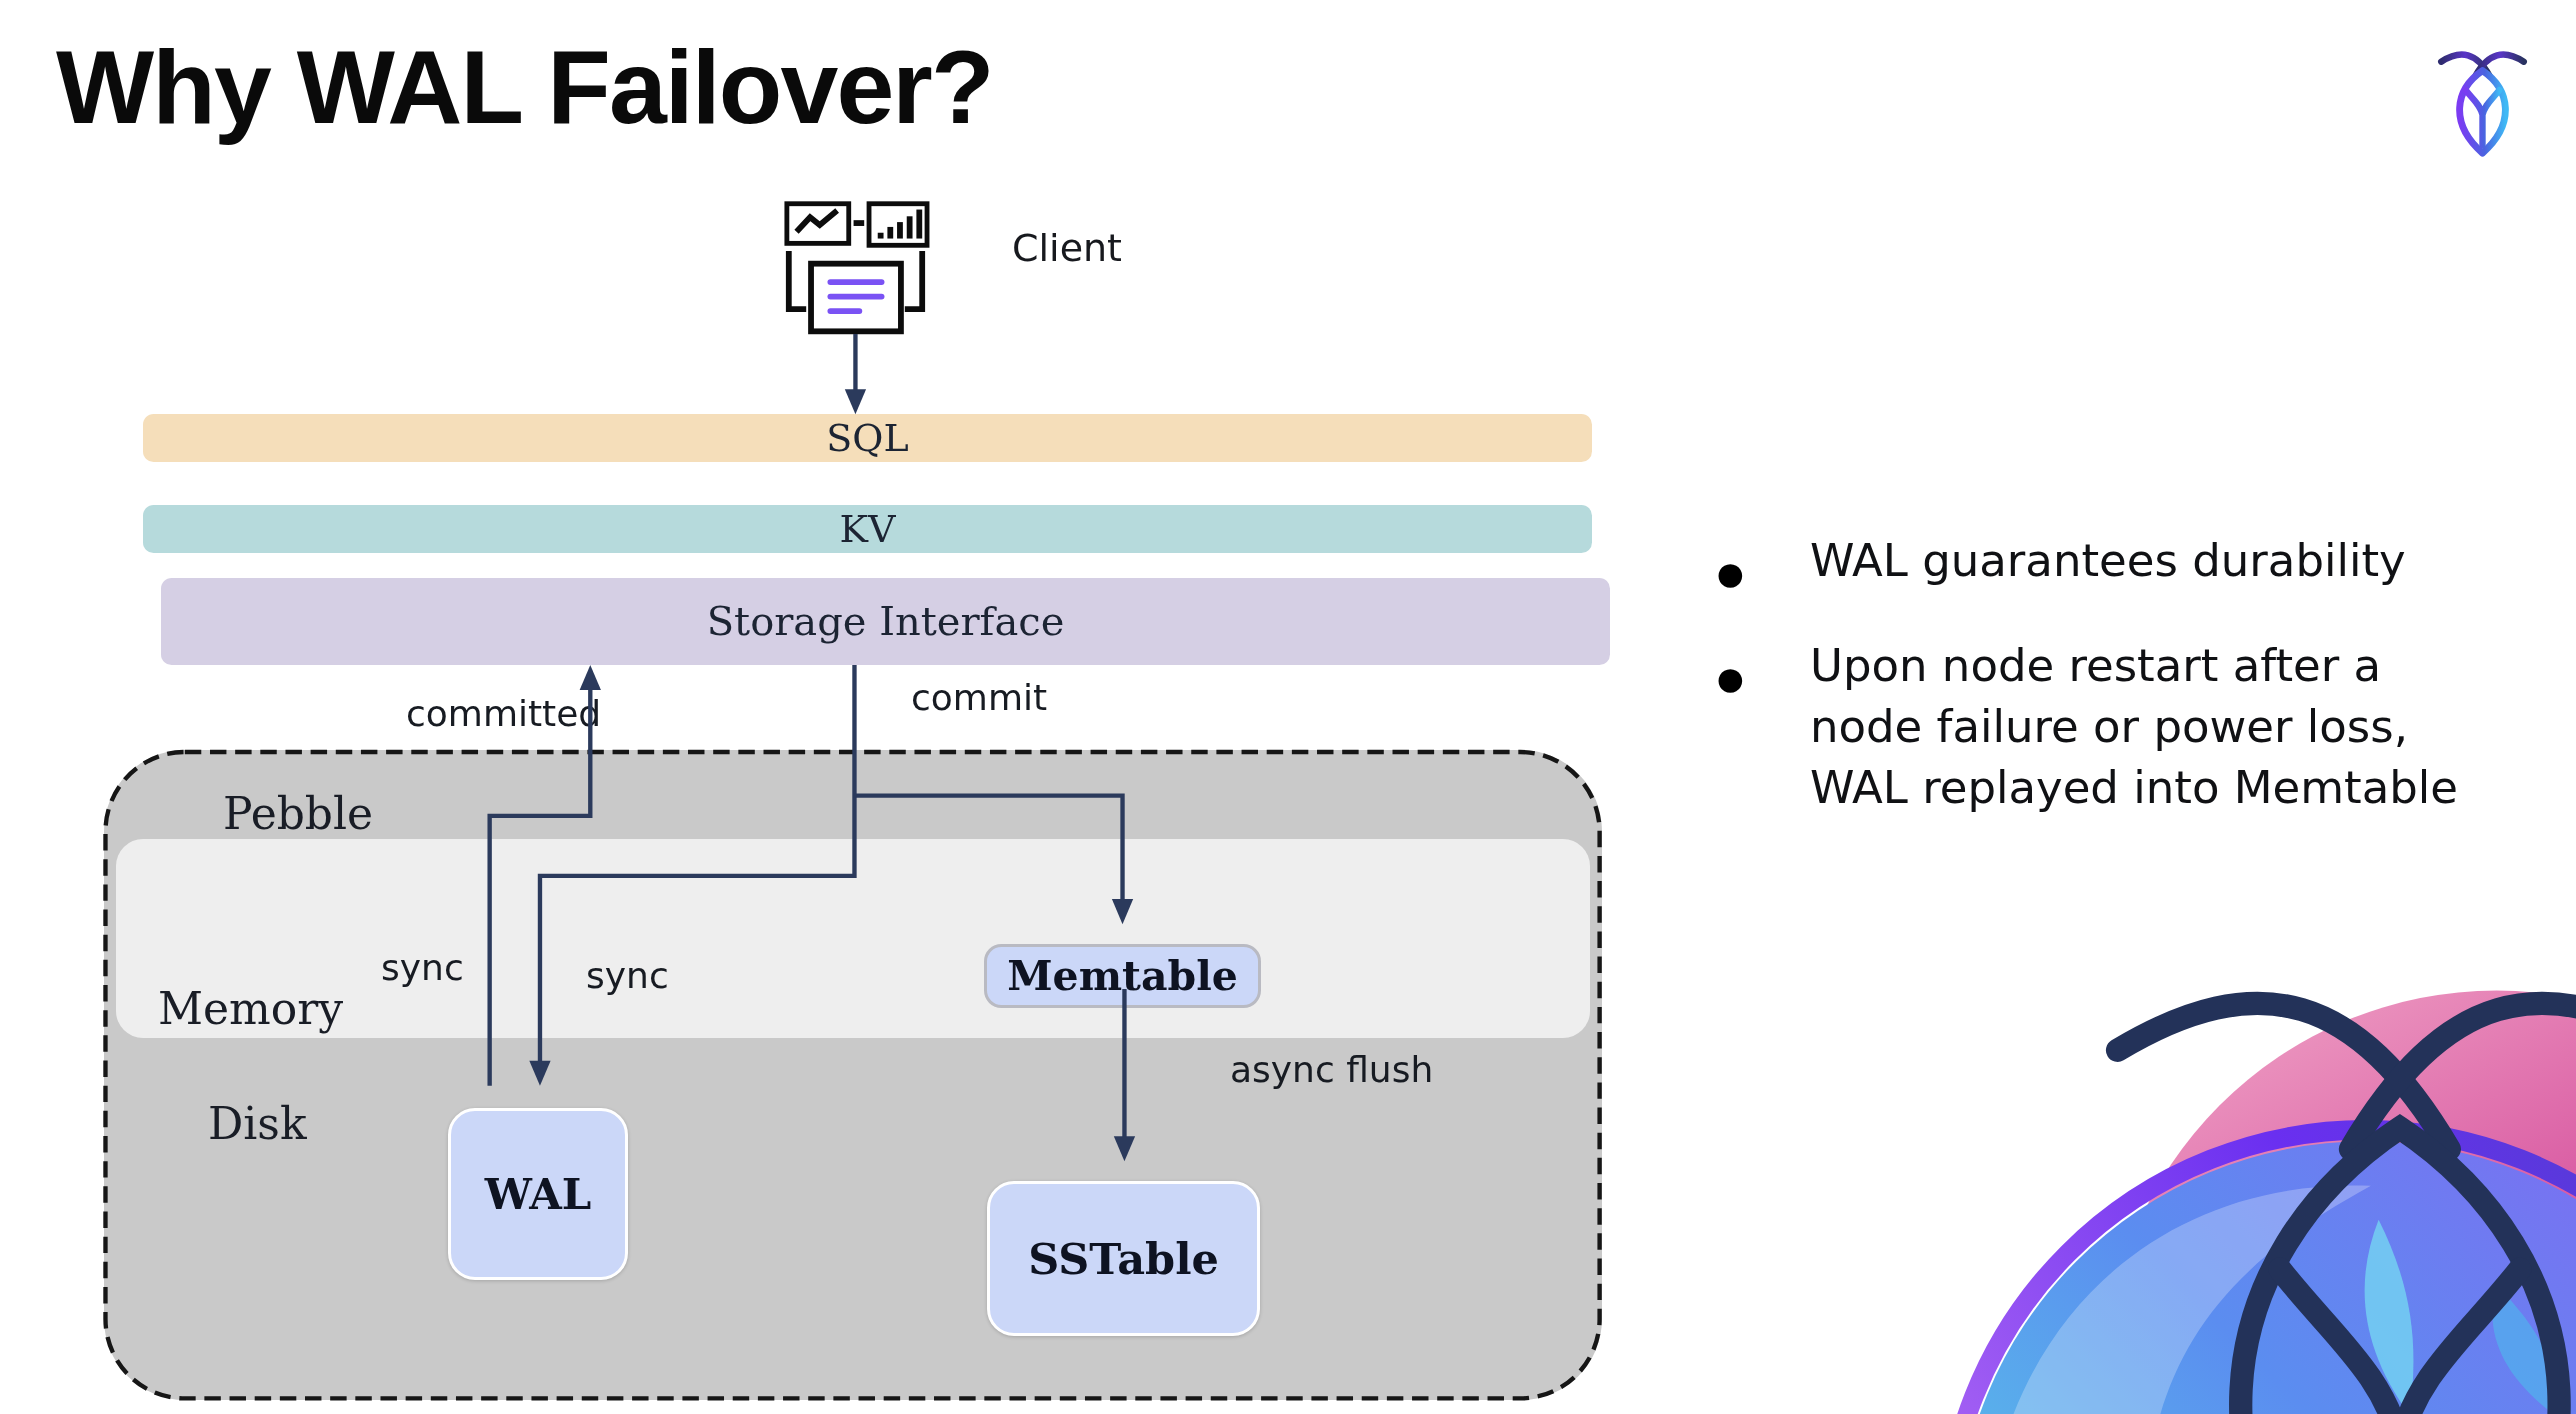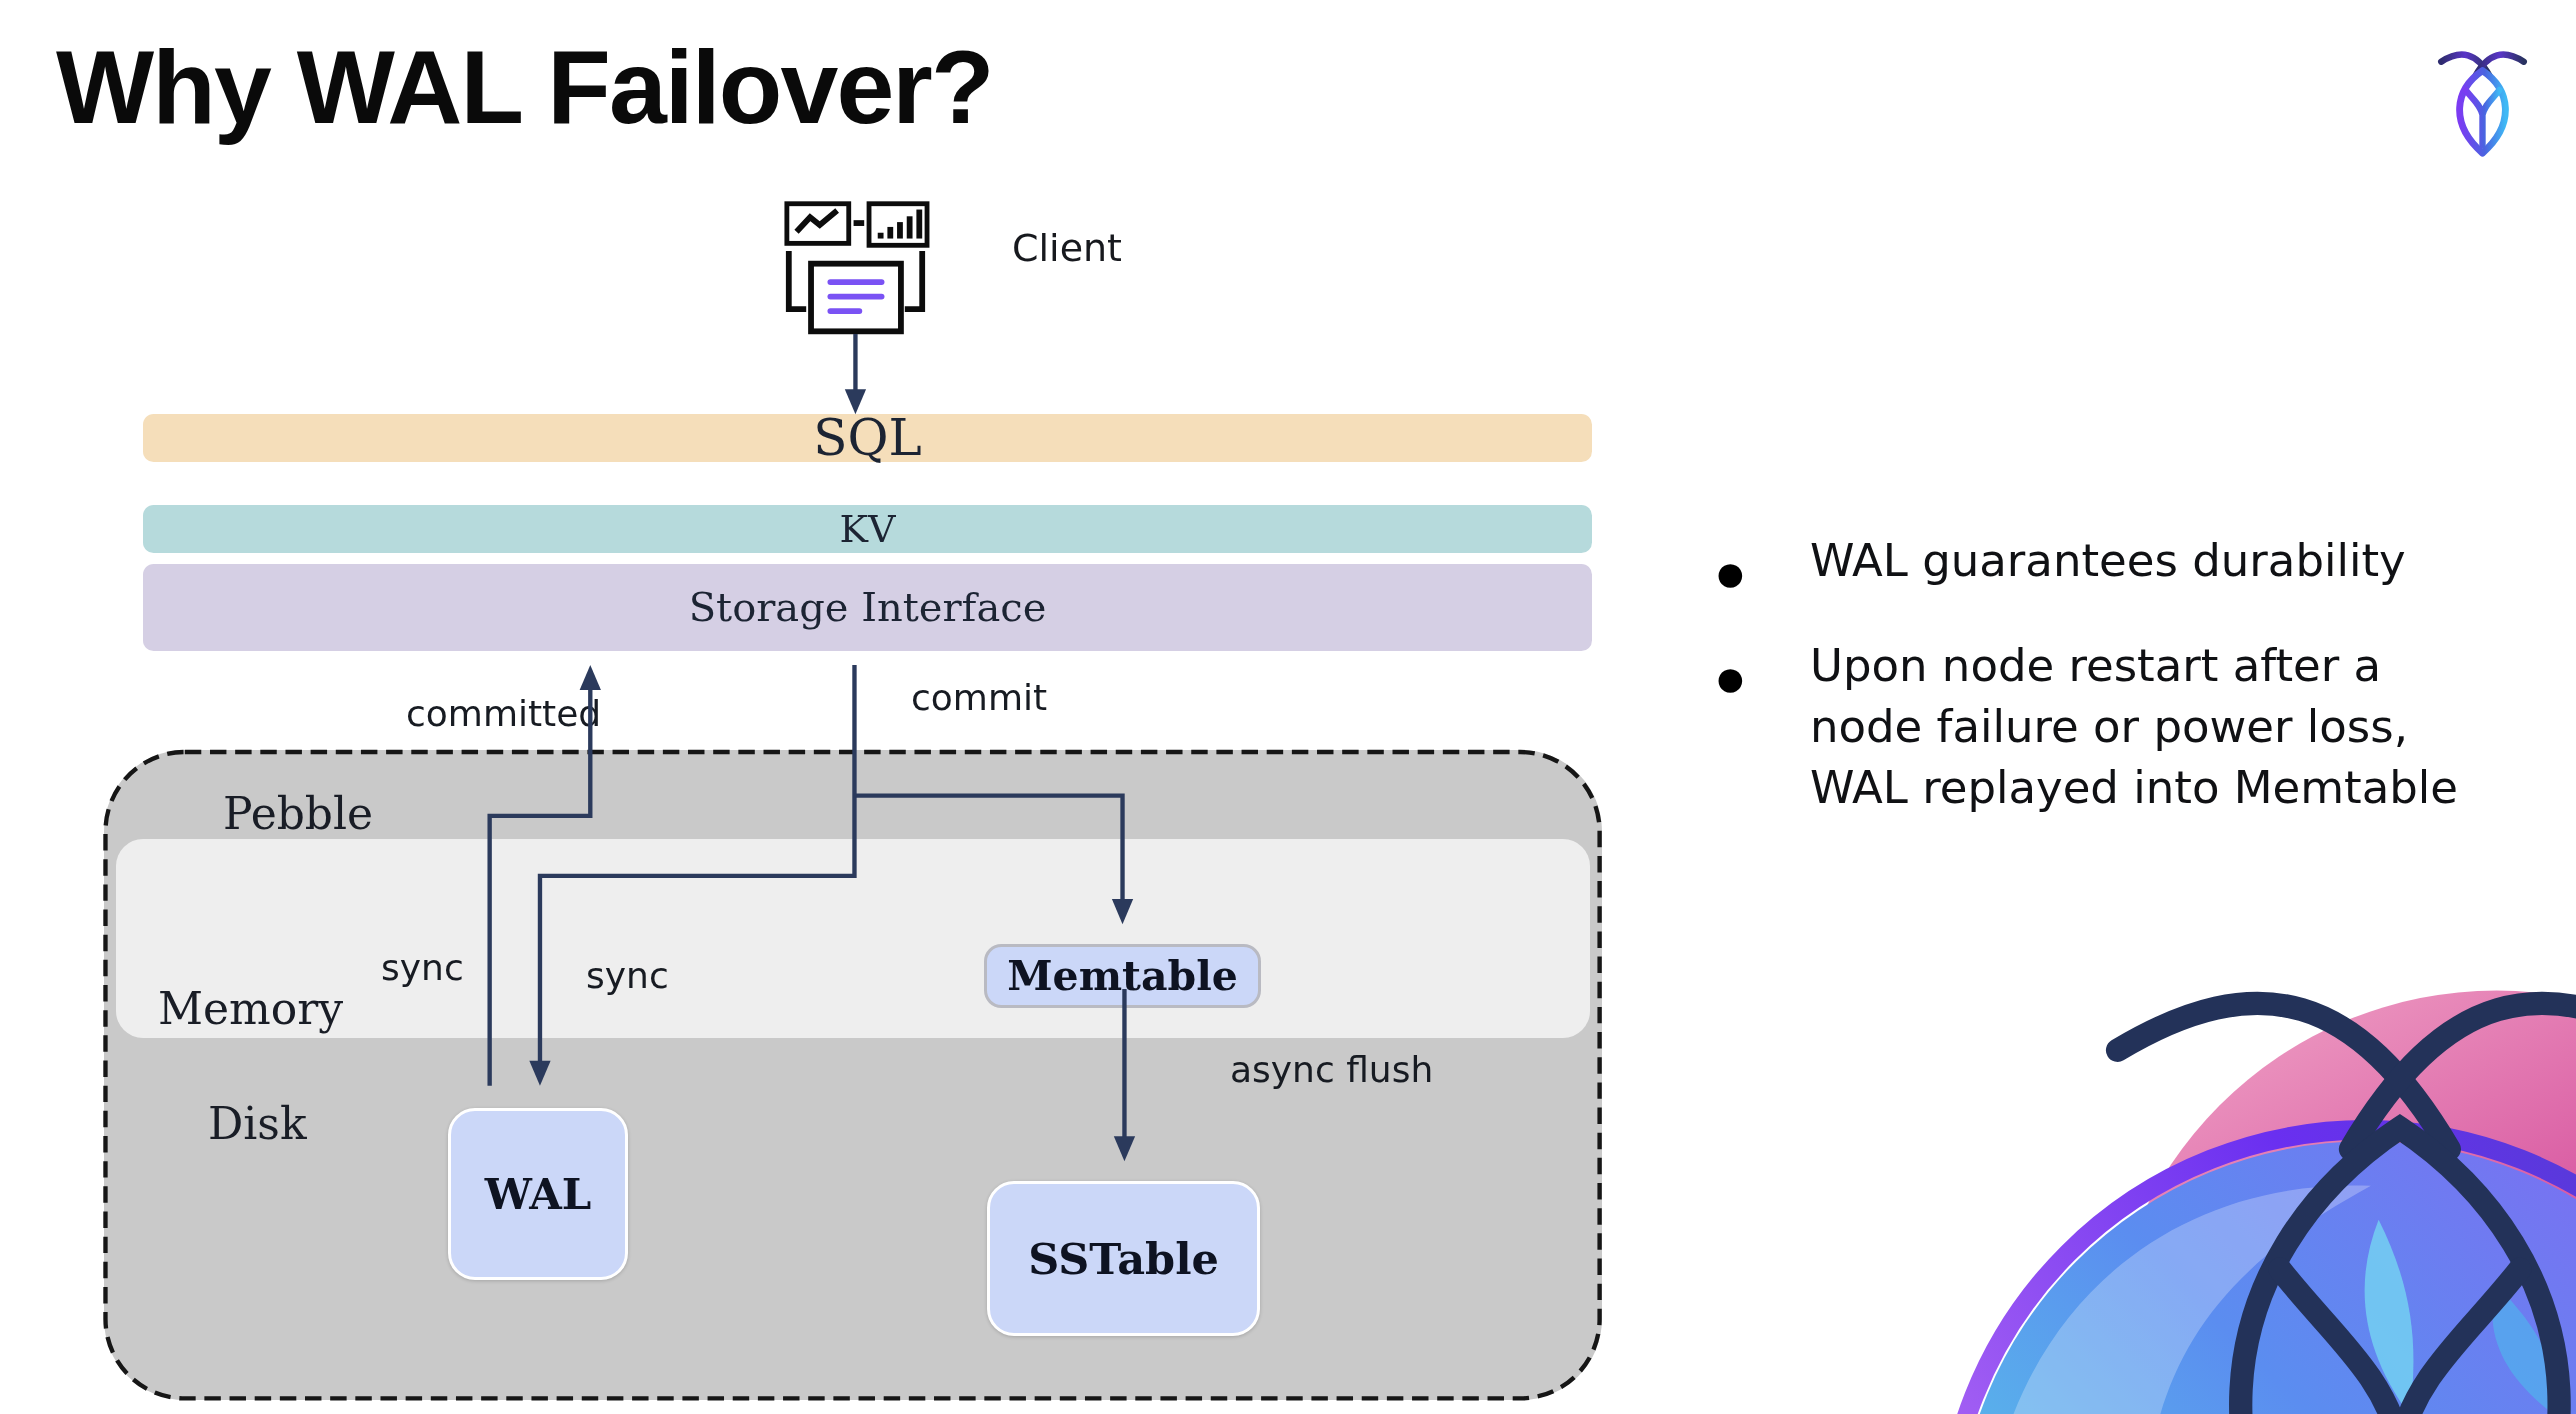--- a/index.html
+++ b/index.html
@@ -7,23 +7,23 @@
          font-family:"DejaVu Sans",sans-serif;}
   .abs{position:absolute;}
 
   .title{left:56px;top:25px;font-family:"Liberation Sans",sans-serif;font-weight:800;
          font-size:104px;letter-spacing:-1.9px;color:#0a0a0a;line-height:1.2;}
 
   .client-label{left:1012px;top:226px;font-size:38px;color:#17191e;}
 
   .layer{left:143px;width:1449px;border-radius:10.6px;text-align:center;
          font-family:"DejaVu Serif",serif;color:#1c2433;}
-  .layer-sql{top:414px;height:48px;line-height:48px;font-size:50px;background:#f5deba;}
+  .layer-sql{top:414px;height:48px;line-height:48px;font-size:38px;background:#f5deba;}
   .layer-kv{top:505px;height:48px;line-height:48px;font-size:38px;background:#b6dadc;}
-  .layer-storage{top:564px;height:87px;line-height:87px;font-size:40px;background:#d5cfe4;}
+  .layer-storage{top:578px;height:87px;line-height:87px;font-size:40px;background:#d5cfe4;margin-left:18px;}
 
   .pebble-fill{left:104px;top:750px;width:1498px;height:650px;border-radius:81px;background:#c9c9c9;}
   .memory-band{left:116px;top:839px;width:1474px;height:199px;border-radius:27px;background:#eeeeee;}
 
   .zone-label{font-family:"DejaVu Serif",serif;font-size:44px;color:#191d26;}
   .lbl-pebble{left:223px;top:788px;}
   .lbl-memory{left:158px;top:983px;}
   .lbl-disk{left:208px;top:1098px;}
 
   .node{background:#cbd7f8;font-family:"DejaVu Serif",serif;font-weight:bold;color:#0e1322;

